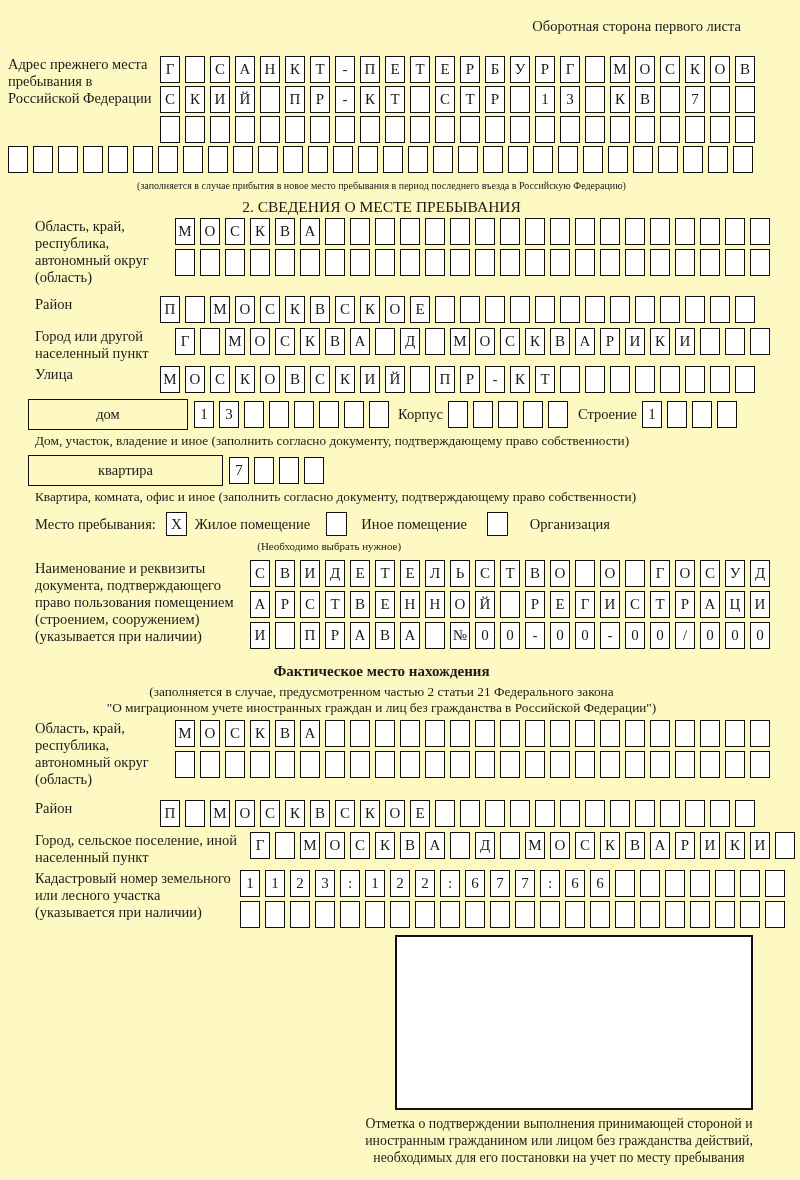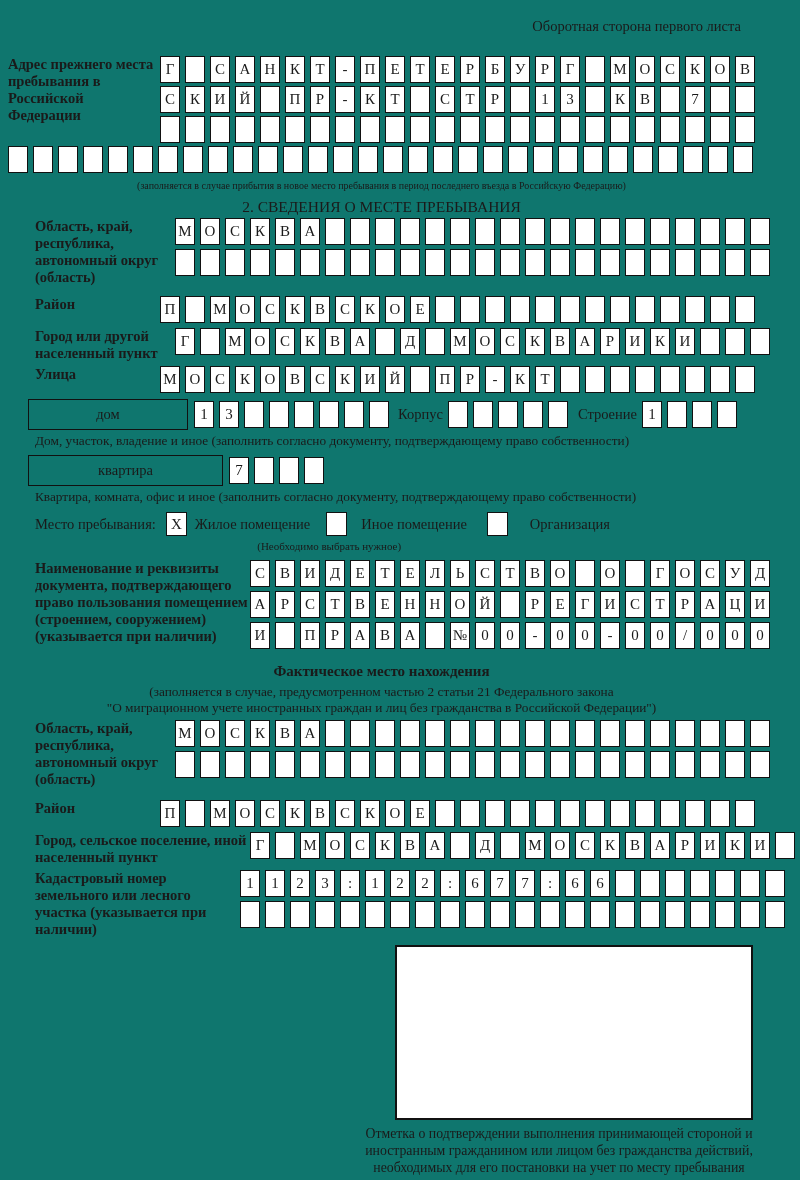--- a/index.html
+++ b/index.html
@@ -1,19 +1,19 @@
 <!DOCTYPE html>
 <html><head>
 <meta charset="utf-8">
 <style>
   html,body{margin:0;padding:0;background:#fff;}
   .page{
     position:relative;
     width:800px;height:1180px;
-    background:#0f766e;
+    background:#fef9c3;
     color:#1a1a1a;
     font-family:"Liberation Serif","DejaVu Serif",serif;
     box-sizing:border-box;
     padding:8px 45px 0 8px;
     overflow:hidden;
   }
   .corner-note{
     text-align:right;
     font-size:14.5px;
     margin-top:10px;
@@ -25,21 +25,21 @@
     width:20px;height:27px;
     box-sizing:border-box;
     border:1.6px solid #111;
     display:flex;align-items:center;justify-content:center;
     font-size:15px;line-height:1;
     background:#fff;
     flex:0 0 20px;
   }
   .rgt{margin-left:auto;}
   .frow{display:flex;align-items:flex-start;margin-left:27px;}
-  .lbl{font-size:14.5px;line-height:17px;font-weight:bold;}
+  .lbl{font-size:14.5px;line-height:17px;}
   .rowscol{display:flex;flex-direction:column;gap:4px;margin-left:auto;}
   .center-note{
     text-align:center;font-size:10px;line-height:15px;margin-top:5px;
   }
   .section-title{
     text-align:center;font-weight:normal;font-size:15.5px;line-height:19px;margin-top:4px;
   }
   .caption{
     font-size:13.3px;line-height:16px;margin:3px 0 0 27px;
   }

